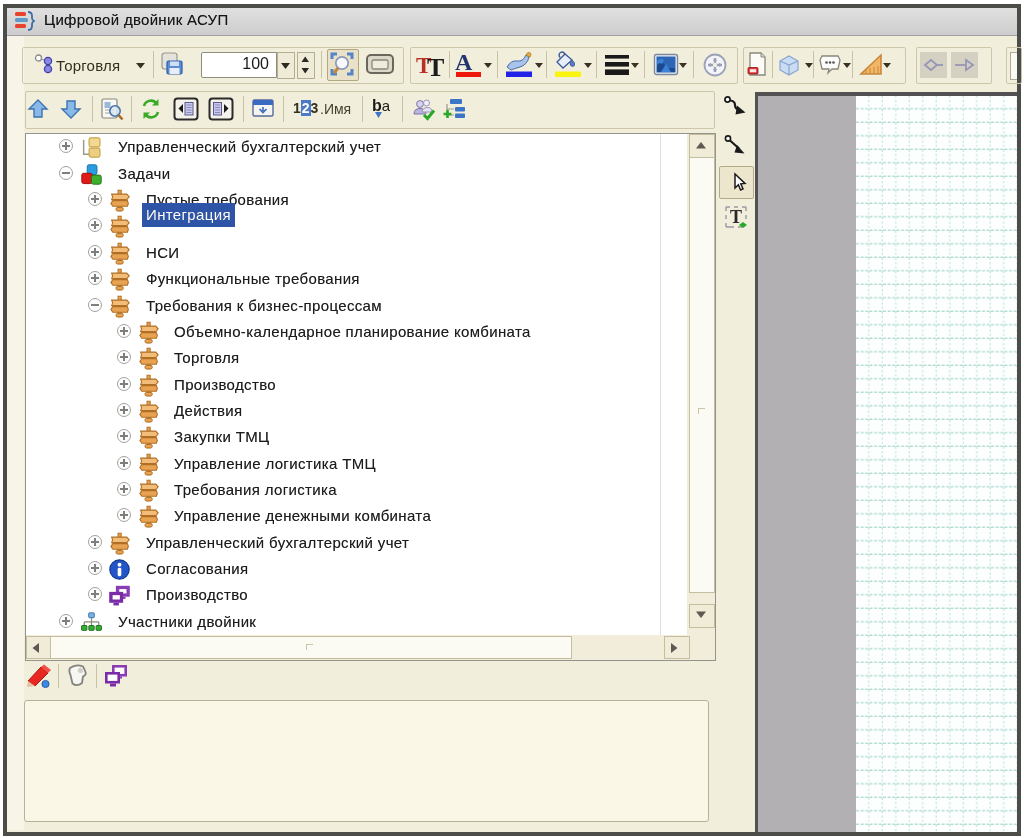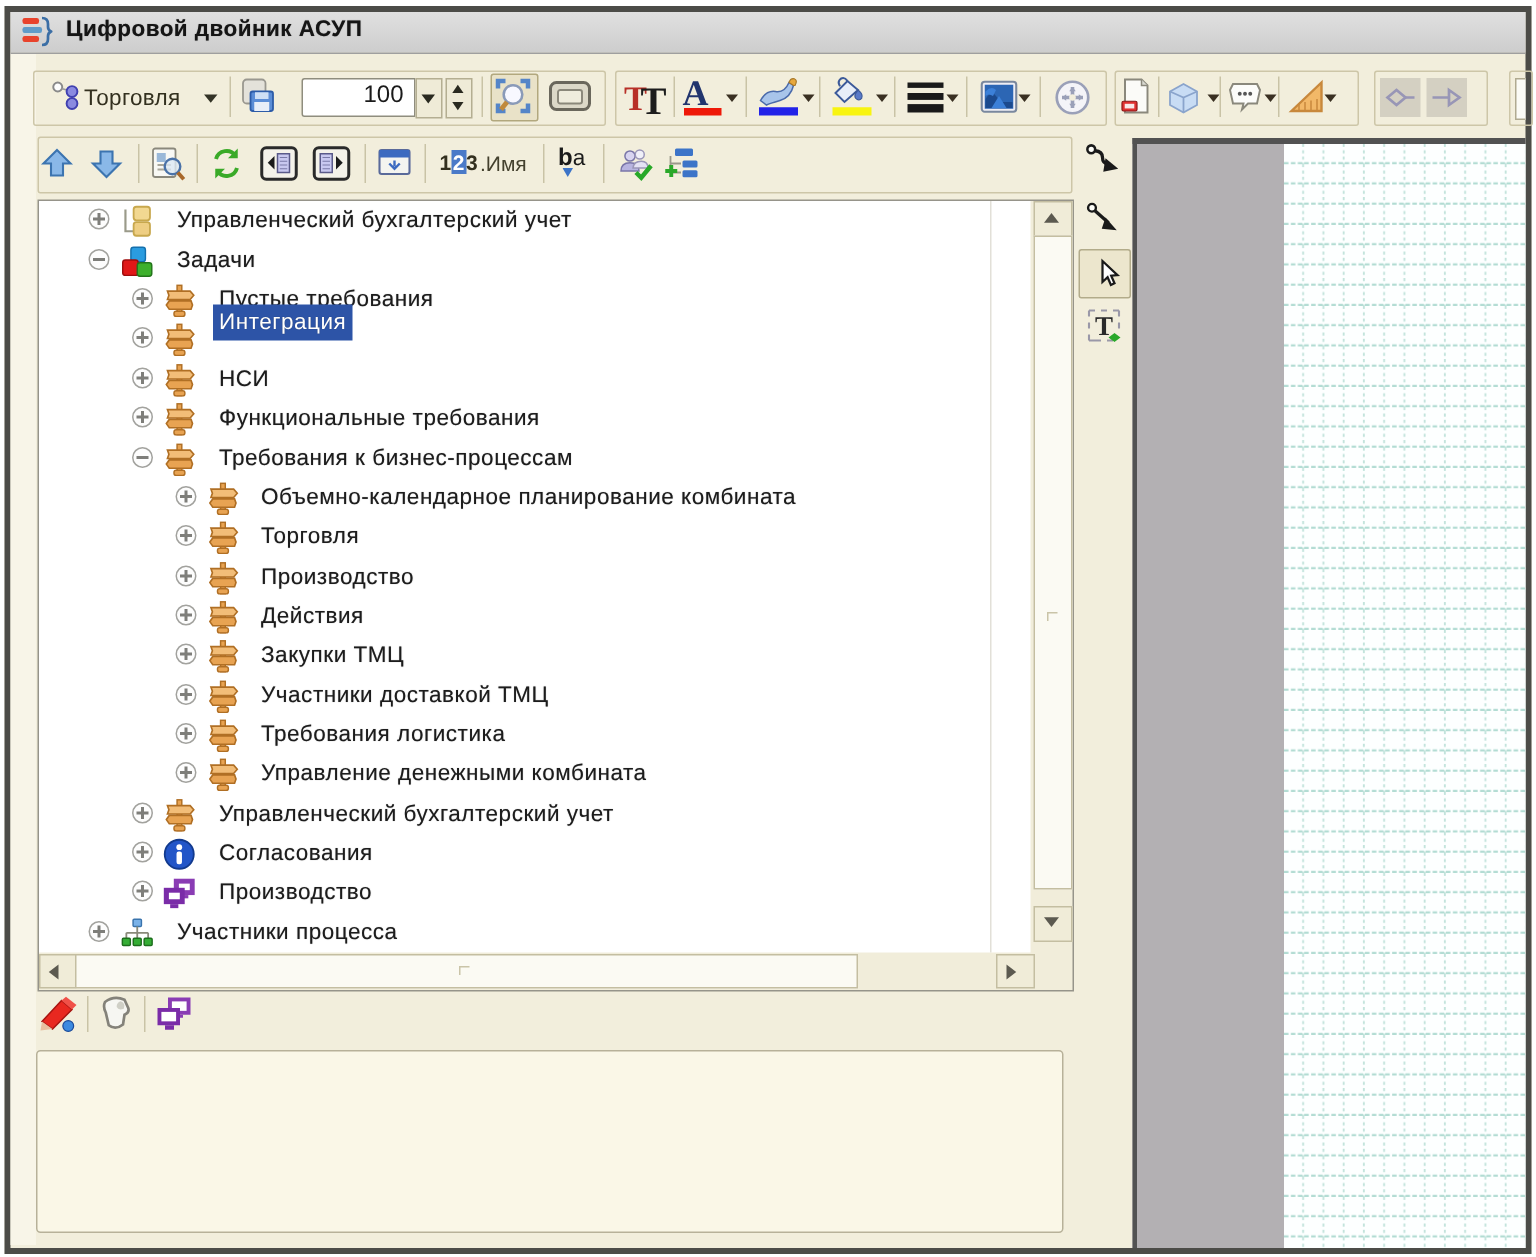--- a/index.html
+++ b/index.html
@@ -2,21 +2,21 @@
 <html><head>
 <meta charset="utf-8">
 <style>
   html,body{margin:0;padding:0;}
   body{width:1024px;height:838px;background:#ffffff;position:relative;overflow:hidden;
        font-family:"Liberation Sans", sans-serif;}
   .abs{position:absolute;}
   .frame{left:3px;top:4px;width:1010px;height:824px;border:4px solid #4c4c48;background:#f2eedc;}
   .titlebar{left:7px;top:8px;width:1010px;height:27px;
     background:linear-gradient(#e0e0e0,#cdcdcd);border-bottom:1px solid #9f9f9f;}
-  .title-text{left:44px;top:11px;font-size:15px;font-weight:bold;color:#151515;letter-spacing:0.3px;text-shadow:0 0 0.6px rgba(20,20,20,0.5);}
+  .title-text{left:44px;top:11px;font-size:15px;font-weight:normal;color:#151515;letter-spacing:0.3px;text-shadow:0 0 0.6px rgba(20,20,20,0.5);}
   .grp{border:1px solid #cdc6a8;border-radius:2px;background:transparent;}
   .vline{width:1px;background:#c9c3a6;}
   .treebox{left:25px;top:133px;width:689px;height:526px;border:1px solid #96948a;background:#f1edda;}
   .treewhite{left:26px;top:134px;width:661px;height:501px;background:#ffffff;}
   .treecol{left:660px;top:134px;width:1px;height:501px;background:#e2e0d8;}
   .row{position:absolute;height:20px;line-height:20px;font-size:15px;letter-spacing:0.35px;color:#1c1c1c;white-space:nowrap;text-shadow:0 0 0.6px rgba(30,30,30,0.5);}
   .sel{background:#2d54a7;color:#ffffff;padding:2px 4px;margin:-2px 0 0 -4px;}
   .exp{position:absolute;width:12px;height:12px;border:1px solid #a2a29e;border-radius:50%;background:#fdfdfd;}
   .exp:before,.exp:after{content:"";position:absolute;background:#7e7e7a;}
   .exp:before{left:2px;top:5.3px;width:8px;height:1.4px;}
@@ -360,21 +360,21 @@
 <rect x="6.6" y="15.3" width="6" height="2.8" rx="1.2" fill="#e8a352" stroke="#b06f24" stroke-width="0.8"></rect>
 </svg>
 <div class="row" style="left:174px;top:427px">Закупки ТМЦ</div>
 <div class="exp plus" style="left:117px;top:456px"></div>
 <svg class="icon" style="left:137px;top:453px" width="23" height="23" viewBox="0 0 19 19">
 <rect x="8.3" y="1" width="2.6" height="17" fill="#e8a352" stroke="#b06f24" stroke-width="0.8"></rect>
 <path d="M3 4.2 L15.5 4.2 L17.5 6.5 L15.5 8.8 L3 8.8 L3.8 6.5 Z" fill="#f2bd78" stroke="#b06f24" stroke-width="0.9"></path>
 <path d="M4 9.6 L16 9.6 L16.8 11.9 L16 14.2 L4 14.2 L2.4 11.9 Z" fill="#e8a352" stroke="#b06f24" stroke-width="0.9"></path>
 <rect x="6.6" y="15.3" width="6" height="2.8" rx="1.2" fill="#e8a352" stroke="#b06f24" stroke-width="0.8"></rect>
 </svg>
-<div class="row" style="left:174px;top:454px">Участники доставкой ТМЦ</div>
+<div class="row" style="left:174px;top:454px">Управление логистика ТМЦ</div>
 <div class="exp plus" style="left:117px;top:482px"></div>
 <svg class="icon" style="left:137px;top:479px" width="23" height="23" viewBox="0 0 19 19">
 <rect x="8.3" y="1" width="2.6" height="17" fill="#e8a352" stroke="#b06f24" stroke-width="0.8"></rect>
 <path d="M3 4.2 L15.5 4.2 L17.5 6.5 L15.5 8.8 L3 8.8 L3.8 6.5 Z" fill="#f2bd78" stroke="#b06f24" stroke-width="0.9"></path>
 <path d="M4 9.6 L16 9.6 L16.8 11.9 L16 14.2 L4 14.2 L2.4 11.9 Z" fill="#e8a352" stroke="#b06f24" stroke-width="0.9"></path>
 <rect x="6.6" y="15.3" width="6" height="2.8" rx="1.2" fill="#e8a352" stroke="#b06f24" stroke-width="0.8"></rect>
 </svg>
 <div class="row" style="left:174px;top:480px">Требования логистика</div>
 <div class="exp plus" style="left:117px;top:508px"></div>
 <svg class="icon" style="left:137px;top:505px" width="23" height="23" viewBox="0 0 19 19">
@@ -410,21 +410,21 @@
 </svg>
 <div class="row" style="left:146px;top:585px">Производство</div>
 <div class="exp plus" style="left:59px;top:614px"></div>
 <svg class="icon" style="left:80px;top:611px" width="23" height="23" viewBox="0 0 19 19">
 <rect x="7.2" y="1.5" width="4.6" height="4" rx="0.6" fill="#7ab2e8" stroke="#3a74ad" stroke-width="0.8"></rect>
 <path d="M9.5 5.5 V9 M3.5 9 H15.5 M3.5 9 V12 M9.5 9 V12 M15.5 9 V12" stroke="#8a8a7a" stroke-width="1" fill="none"></path>
 <rect x="1.3" y="12" width="4.4" height="4" rx="0.6" fill="#35ad35" stroke="#1d6e1d" stroke-width="0.8"></rect>
 <rect x="7.3" y="12" width="4.4" height="4" rx="0.6" fill="#35ad35" stroke="#1d6e1d" stroke-width="0.8"></rect>
 <rect x="13.3" y="12" width="4.4" height="4" rx="0.6" fill="#35ad35" stroke="#1d6e1d" stroke-width="0.8"></rect>
 </svg>
-<div class="row" style="left:118px;top:612px">Участники процесса</div>
+<div class="row" style="left:118px;top:612px">Участники двойник</div>
 </div>
 
 <div class="sbbtn" style="left:689px;top:134px;width:24px;height:22px;"></div>
 <div class="sbthumb" style="left:689px;top:157px;width:24px;height:434px;"></div>
 <div class="sbbtn" style="left:689px;top:604px;width:24px;height:22px;"></div>
 
 <div class="sbbtn" style="left:26px;top:636px;width:23px;height:21px;"></div>
 <div class="sbthumb" style="left:50px;top:636px;width:520px;height:21px;"></div>
 <div class="sbbtn" style="left:664px;top:636px;width:24px;height:21px;"></div>
 <div id="sbarrows">

